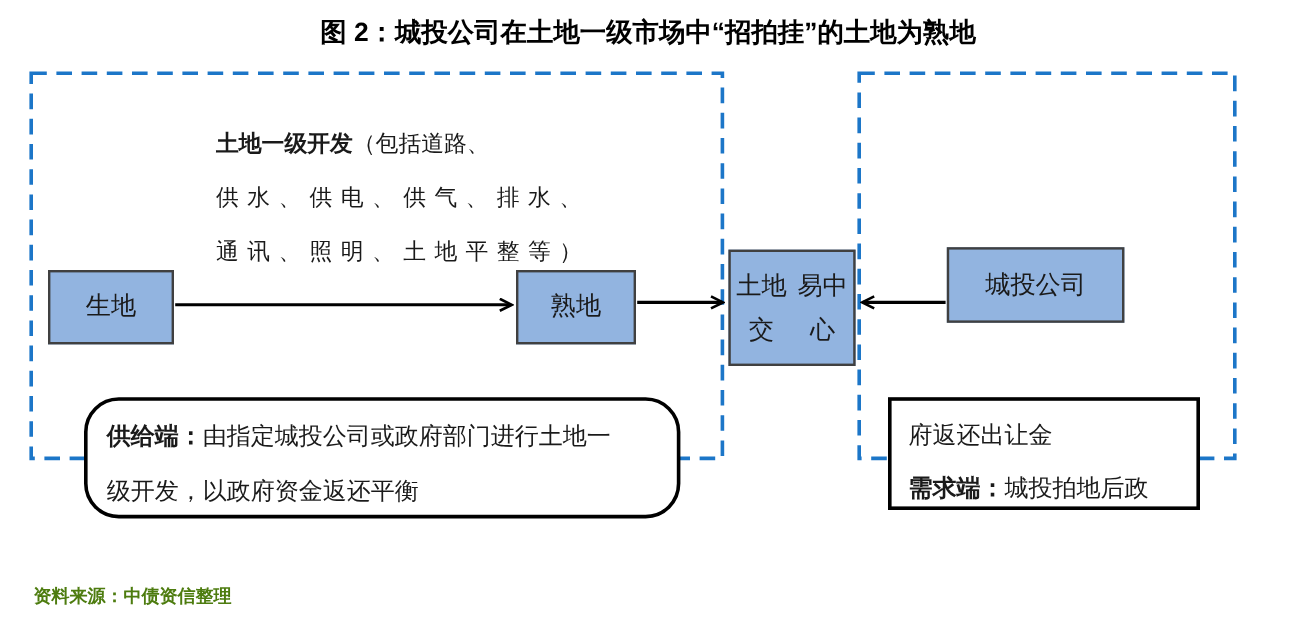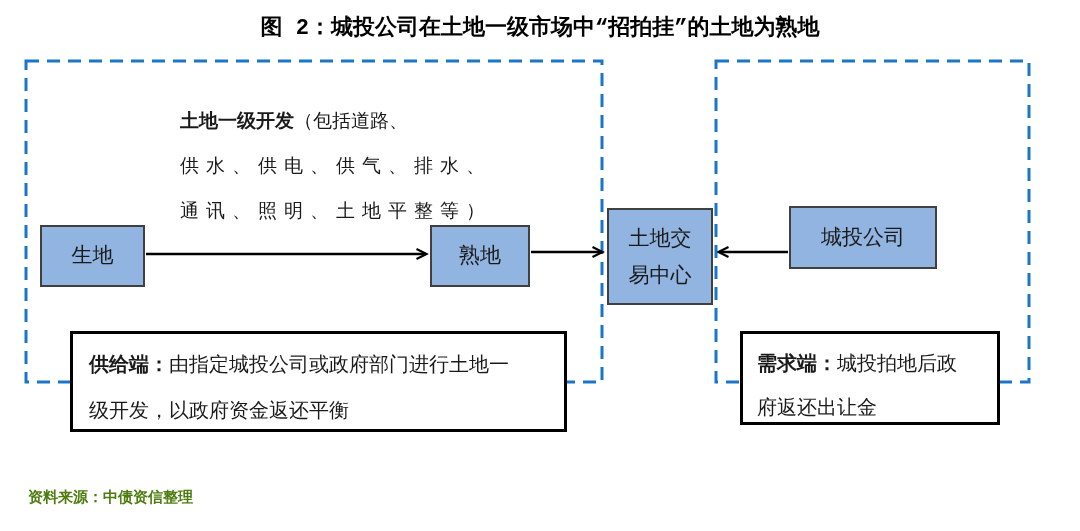--- a/index.html
+++ b/index.html
@@ -9,42 +9,42 @@
     --arrow:#000000;
     --text:#1a1a1a;
   }
   *{margin:0;padding:0;box-sizing:border-box;}
   body{background:#ffffff;font-family:"Liberation Serif",serif;color:var(--text);}
   .canvas{
     position:relative;width:1080px;height:531px;background:#ffffff;overflow:hidden;
   }
   .fig-title{
     position:absolute;left:0;top:12px;width:1080px;text-align:center;
-    font-family:Liberation Mono, monospace;font-weight:bold;font-size:22px;color:#000;
+    font-family:Liberation Sans, sans-serif;font-weight:bold;font-size:22px;color:#000;
   }
   svg.layer{position:absolute;left:0;top:0;width:1080px;height:531px;pointer-events:none;}
   .dashed-rect{fill:none;stroke:var(--dashed-border);stroke-width:3;stroke-dasharray:13 8;}
   .arrow-line{stroke:var(--arrow);stroke-width:2.6;fill:none;}
   .node{
     position:absolute;background:var(--node-fill);border:2px solid var(--node-border);
     display:flex;align-items:center;justify-content:center;
     font-size:21px;line-height:1.1;text-align:center;z-index:2;
   }
-  .node.two-line{flex-direction:column;line-height:37px;}
+  .node.two-line{flex-direction:row;line-height:37px;}
   .dev-note{
     position:absolute;left:180px;top:98px;z-index:2;font-size:19px;line-height:45px;white-space:nowrap;
   }
   .dev-note .bold{font-family:"Liberation Sans",sans-serif;font-weight:bold;}
   .dev-note .spaced{letter-spacing:7px;}
   .callout{
     position:absolute;background:#ffffff;border:3px solid #000;z-index:3;
     font-size:20px;line-height:46px;white-space:nowrap;
   }
   .callout .bold{font-family:"Liberation Sans",sans-serif;font-weight:bold;}
-  .callout-supply{left:70px;top:331px;width:497px;height:101px;padding:7px 16px 0 16px;}
+  .callout-supply{left:70px;top:331px;width:497px;height:101px;padding:7px 16px 0 16px;border-radius:29px;}
   .callout-demand{left:740px;top:331px;width:260px;height:94px;padding:7px 14px 0 14px;line-height:44px;}
   .source-note{
     position:absolute;left:28px;top:488px;
     font-family:"Liberation Sans",sans-serif;font-weight:bold;font-size:15px;color:#4d7c0f;
   }
 </style>
 </head>
 <body>
 
 <div class="canvas">
@@ -78,22 +78,22 @@
   <div class="node" style="left:789px;top:206px;width:148px;height:63px;">
     <span>城投公司</span>
   </div>
 
   <div class="callout callout-supply">
     <div><span class="bold">供给端：</span><span>由指定城投公司或政府部门进行土地一</span></div>
     <div>级开发，以政府资金返还平衡</div>
   </div>
 
   <div class="callout callout-demand">
+    <div>府返还出让金</div>
     <div><span class="bold">需求端：</span><span>城投拍地后政</span></div>
-    <div>府返还出让金</div>
   </div>
 
   <svg class="layer" style="z-index:4;">
     <defs>
       <marker id="arrowhead" markerWidth="13" markerHeight="13" refX="10.5" refY="6" orient="auto" markerUnits="userSpaceOnUse">
         <path d="M1,1 L11,6 L1,11" fill="none" stroke="#000" stroke-width="2.2"></path>
       </marker>
     </defs>
     <line class="arrow-line" x1="146" y1="254" x2="426" y2="254" marker-end="url(#arrowhead)"></line>
     <line class="arrow-line" x1="531" y1="252" x2="602" y2="252" marker-end="url(#arrowhead)"></line>

